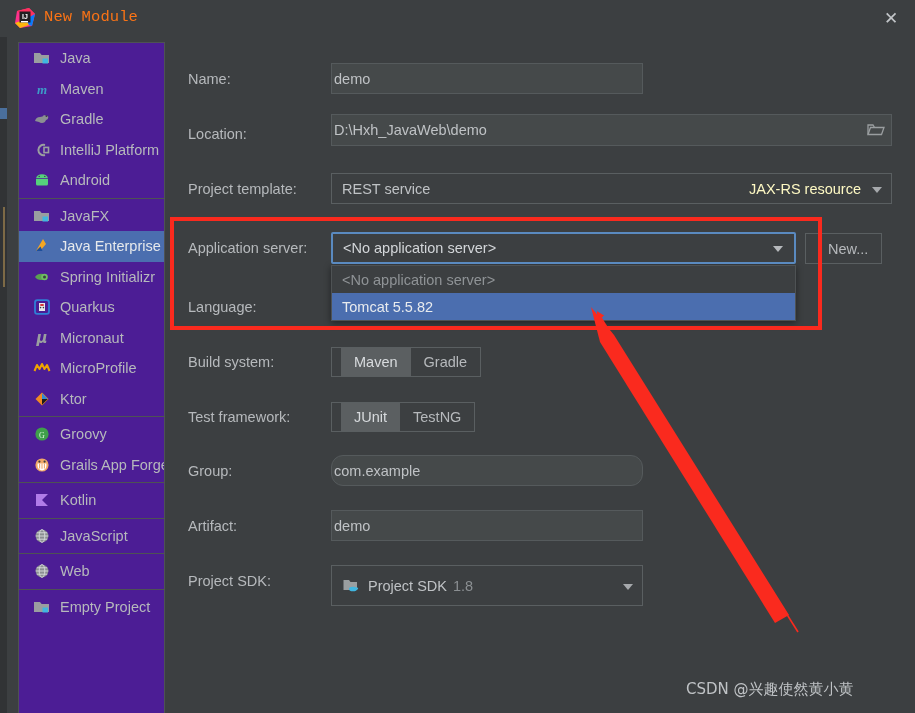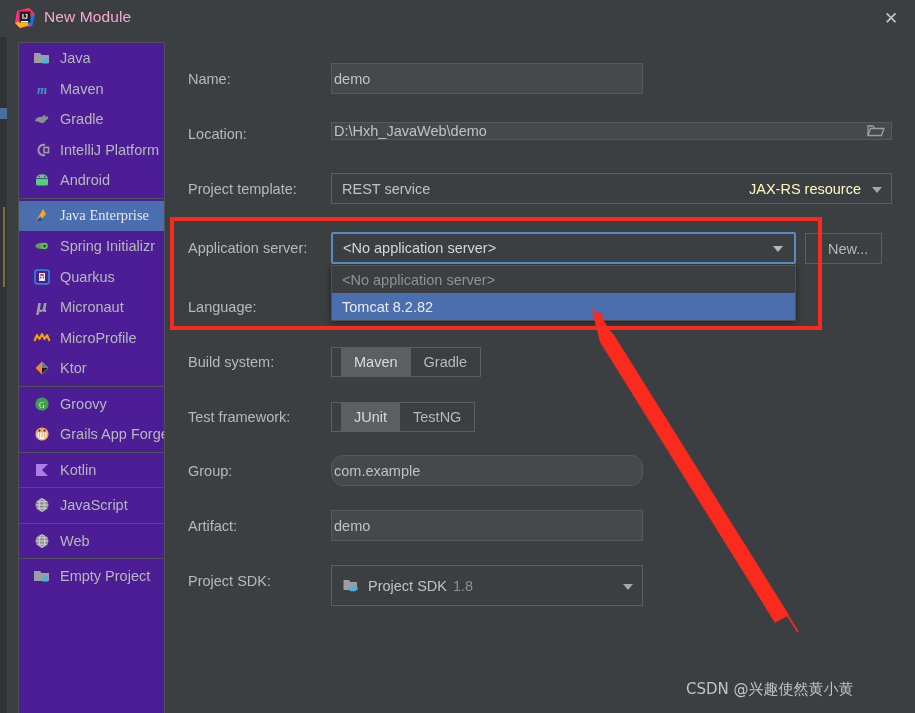--- a/index.html
+++ b/index.html
@@ -32,22 +32,23 @@
   }
   .title-ico {
     position: absolute;
     left: 14px; top: 7px;
     width: 22px; height: 22px;
   }
   .title-text {
     position: absolute;
     left: 44px; top: 8px;
     font-size: 15.5px;
-    color: #f9a8d4;
+    color: #f97316;
     letter-spacing: .1px;
+    font-family: Liberation Mono, monospace;
   }
   .close-btn {
     position: absolute;
     right: 0px; top: 0px;
     width: 48px; height: 37px;
     display: flex; align-items: center; justify-content: center;
     color: #c2c5c8;
     font-size: 17px;
     line-height: 1;
     cursor: default;
@@ -98,21 +99,21 @@
     margin-right: 9px;
     flex: 0 0 18px;
     display: flex; align-items: center; justify-content: center;
     font-size: 14px;
     line-height: 1;
   }
   .side-item .si-lab {
     font-size: 14.5px;
     color: #b6b9bc;
   }
-  .side-item.sel .si-lab { color: #e6e9ec; font-family: Liberation Serif, serif; }
+  .side-item.sel .si-lab { color: #e6e9ec; }
   .side-sep {
     height: 1px;
     background: #4e5254;
     margin: 2px 0 2px 0;
   }
 
   
   .form { position: absolute; left: 0; top: 0; width: 915px; height: 713px; }
 
   .row-label {
@@ -333,20 +334,29 @@
           <svg width="18" height="18" viewBox="0 0 18 18">
             <path d="M3 8 h12 v5 a1.5 1.5 0 0 1 -1.5 1.5 h-9 A1.5 1.5 0 0 1 3 13 z" fill="#55d17c"></path>
                 <path d="M3 7.2 q1-4 6-4 q5 0 6 4 z" fill="#55d17c"></path>
                 <circle cx="6.2" cy="5.4" r="0.7" fill="#3c3f41"></circle>
                 <circle cx="11.8" cy="5.4" r="0.7" fill="#3c3f41"></circle>
           </svg>
         </span>
         <span class="si-lab">Android</span>
       </div>
       <div class="side-sep"></div>
+      <div class="side-item">
+        <span class="si-ico">
+          <svg width="18" height="18" viewBox="0 0 18 18">
+            <path d="M1 4 L7 4 L8.6 6 L16 6 L16 14 L1 14 Z" fill="#9a9ea0"></path>
+                <rect x="9.5" y="9.5" width="5.5" height="5" fill="#40b6e0"></rect>
+          </svg>
+        </span>
+        <span class="si-lab">JavaFX</span>
+      </div>
       <div class="side-item sel">
         <span class="si-ico">
           <svg width="18" height="18" viewBox="0 0 18 18">
             <path d="M3 14 L10 2 L13 7 L7 14 Z" fill="#f5a623"></path>
                 <path d="M3 14 L7.5 9.5 L9.5 14 Z" fill="#1e4f9c"></path>
           </svg>
         </span>
         <span class="si-lab">Java Enterprise</span>
       </div>
       <div class="side-item">
@@ -461,21 +471,21 @@
         <span class="si-lab">Empty Project</span>
       </div>
     </div>
 
   <div class="form">
 
     <div class="row-label" style="left:188px; top:71px;">Name:</div>
     <div class="txtfield" style="left:331px; top:63px; width:312px; height:31px;" placeholder="">demo</div>
 
     <div class="row-label" style="left:188px; top:126px;">Location:</div>
-    <div class="txtfield" style="left:331px; top:122px; width:561px; height:18px;">
+    <div class="txtfield" style="left:331px; top:114px; width:561px; height:32px;">
       <span>D:\Hxh_JavaWeb\demo</span>
       <span class="folder-btn">
         <svg width="18" height="15" viewBox="0 0 18 15">
           <path d="M1 12 L3.5 5 L17 5 L14.5 12 Z" fill="none" stroke="#9a9ea0" stroke-width="1.3"></path>
           <path d="M1 12 L1 2.5 L6 2.5 L7.5 5" fill="none" stroke="#9a9ea0" stroke-width="1.3"></path>
         </svg>
       </span>
     </div>
 
     <div class="row-label" style="left:188px; top:181px;">Project template:</div>
@@ -530,21 +540,21 @@
     </div>
   </div>
 
   <div class="combo-open">
     <span>&lt;No application server&gt;</span>
     <span class="caret"></span>
   </div>
 
   <div class="popup" id="server-popup">
       <div class="popup-item">&lt;No application server&gt;</div>
-      <div class="popup-item hl">Tomcat 8.2.82</div>
+      <div class="popup-item hl">Tomcat 5.5.82</div>
     </div>
 
   <div class="red-box"></div>
 
   <svg class="red-arrow" viewBox="0 0 915 713">
     <defs>
       <marker id="arrowhead" markerWidth="5" markerHeight="5" refX="3.6" refY="2.5" orient="auto">
         <path d="M0,0 L5,2.5 L0,5 Z" fill="#fa2a1e"></path>
       </marker>
     </defs>

